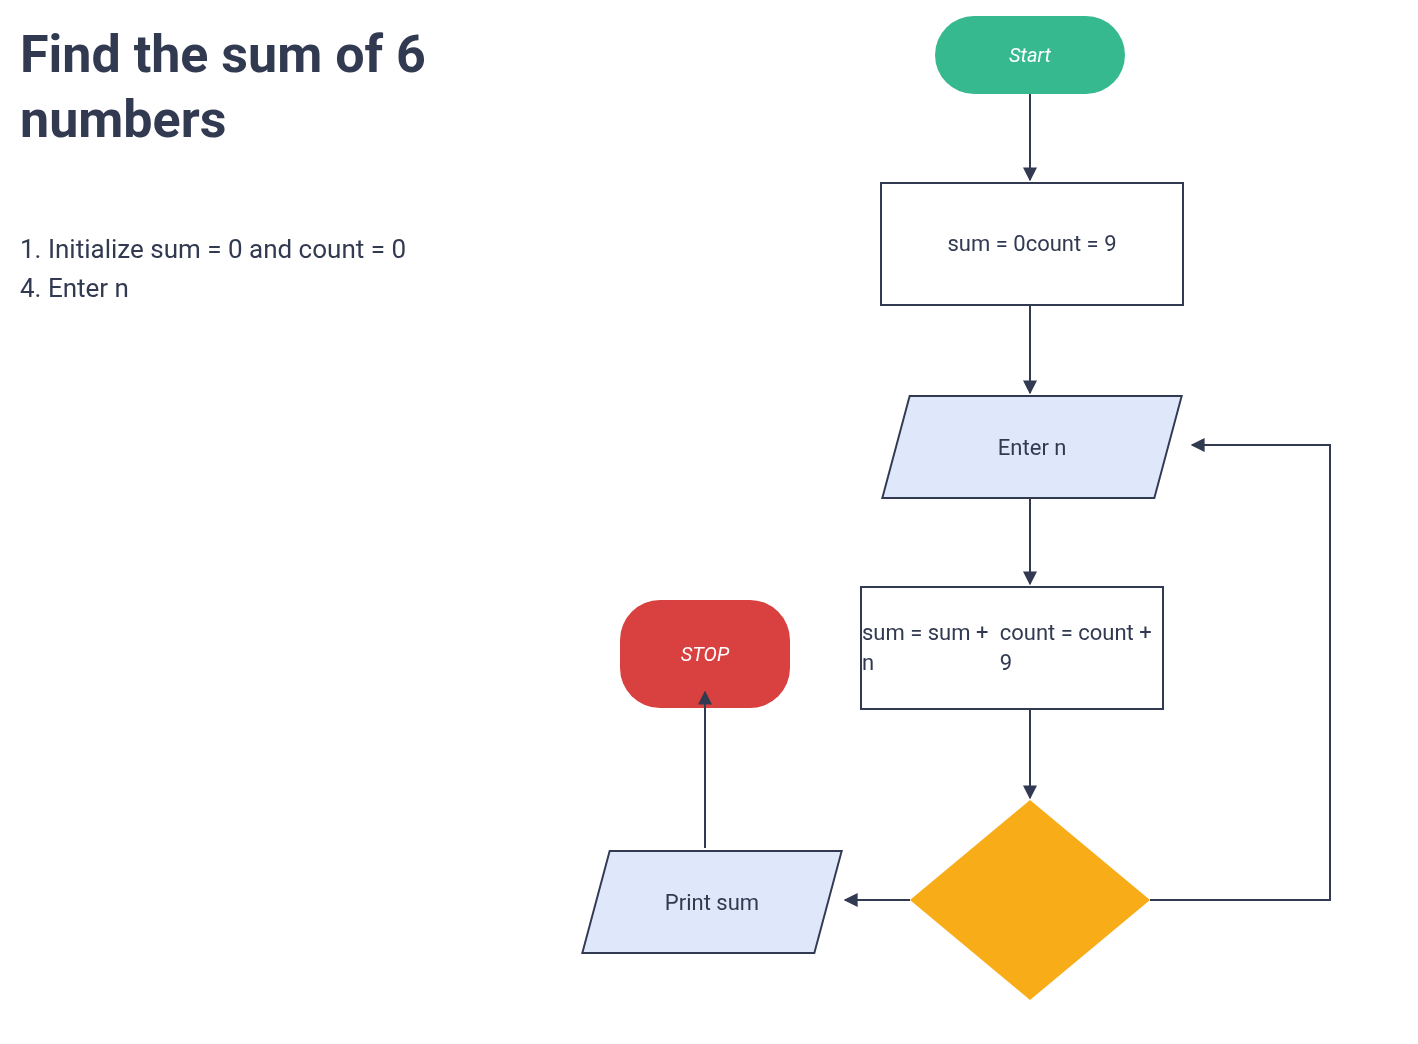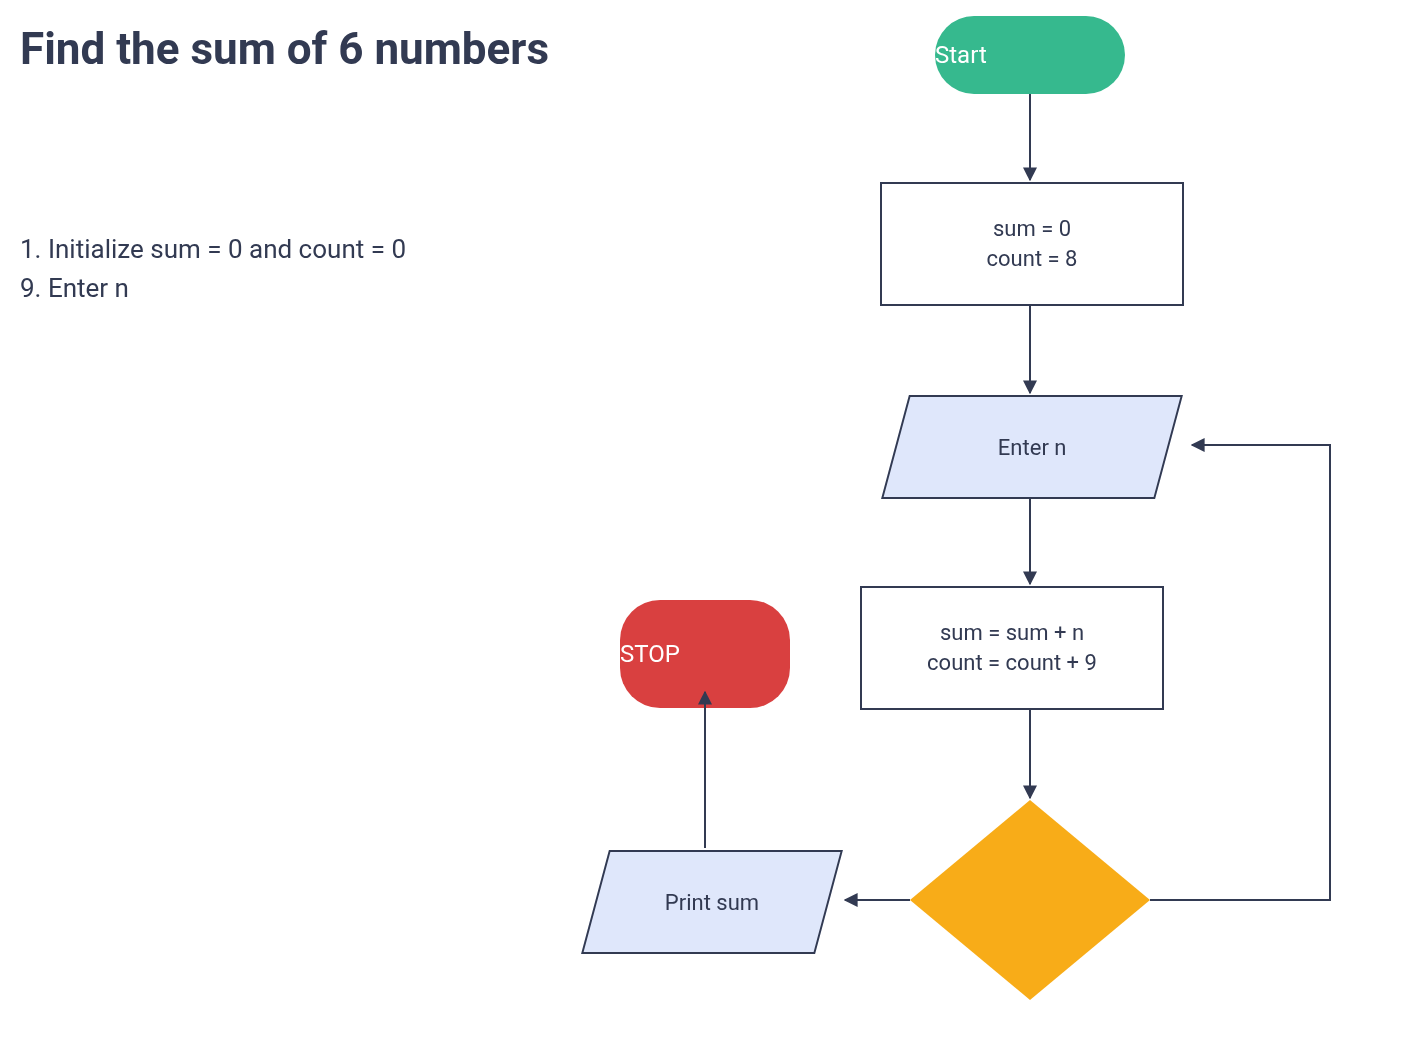--- a/index.html
+++ b/index.html
@@ -13,21 +13,21 @@
   }
   .container {
     position: relative;
     width: 1418px;
     height: 1044px;
   }
   .title {
     position: absolute;
     left: 20px;
     top: 22px;
-    font-size: 44px;
+    font-size: 52px;
     font-weight: 700;
     line-height: 1.25;
     max-width: 560px;
     color: #323a52;
   }
   .steps {
     position: absolute;
     left: 20px;
     top: 230px;
     font-size: 26px;
@@ -38,29 +38,31 @@
   .step { display: block; }
 
   
   .terminal {
     position: absolute;
     background: #36b98e;
     color: #ffffff;
     border-radius: 40px;
     display: flex;
     align-items: center;
-    font-size: 24px;
+    justify-content: center;
+    font-size: 20px;
+    font-style: italic;
   }
   .terminal.stop { background: #d94040; }
   .process {
     position: absolute;
     background: #ffffff;
     border: 2px solid #323a52;
     display: flex;
-    flex-direction: column;
+    flex-direction: row;
     align-items: center;
     justify-content: center;
     font-size: 22px;
     color: #323a52;
     line-height: 1.35;
   }
   .io {
     position: absolute;
     background: #dfe7fb;
     border: 2px solid #323a52;
@@ -92,30 +94,30 @@
 <body>
 
 <div class="container">
 
   <div class="title">
     <span>Find the sum of 6 numbers</span><br>
   </div>
 
   <div class="steps">
     <span class="step">1. Initialize sum = 0 and count = 0</span>
-    <span class="step">9. Enter n</span>
+    <span class="step">4. Enter n</span>
   </div>
 
   <div class="terminal" style="left:935px; top:16px; width:190px; height:78px;">
     <span>Start</span>
   </div>
 
   <div class="process" style="left:880px; top:182px; width:300px; height:120px;">
     <span>sum = 0</span>
-    <span>count = 8</span>
+    <span>count = 9</span>
   </div>
 
   <div class="io" style="left:895px; top:395px; width:270px; height:100px;">
     <span class="unskew">Enter n</span>
   </div>
 
   <div class="process" style="left:860px; top:586px; width:300px; height:120px;">
     <span>sum = sum + n</span>
     <span>count = count + 9</span>
   </div>

